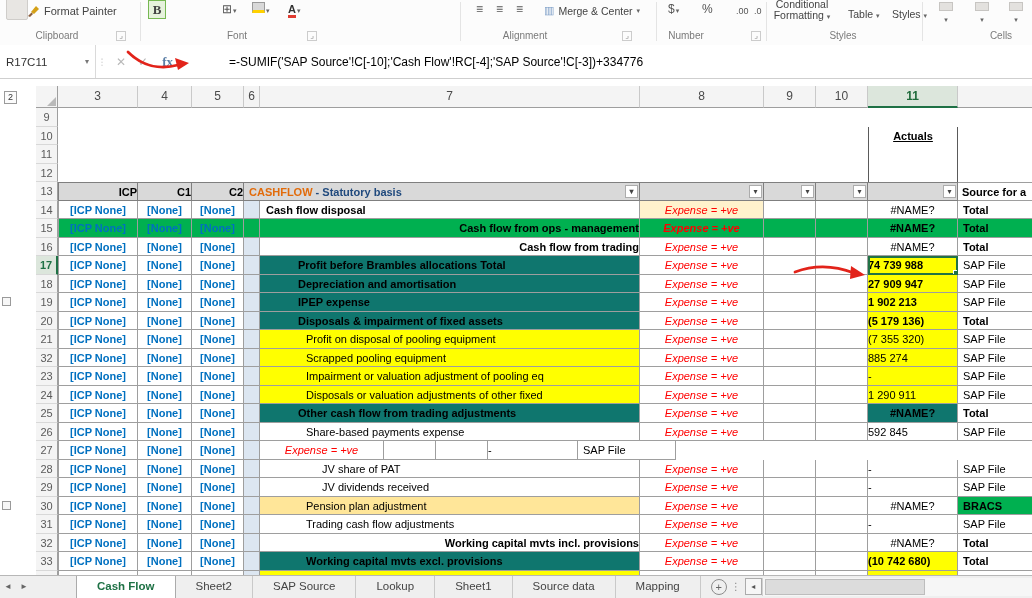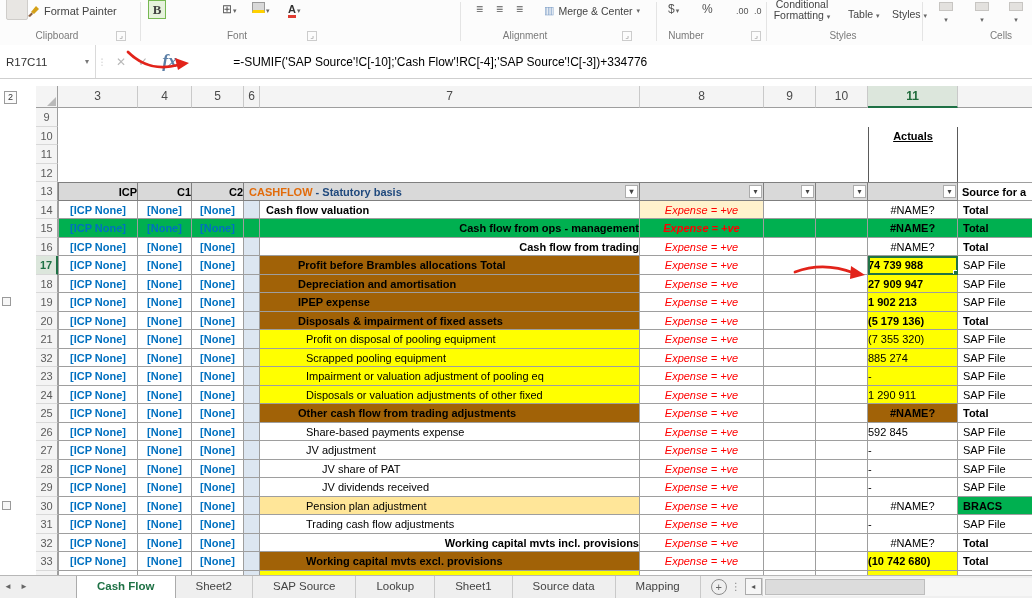--- a/index.html
+++ b/index.html
@@ -28,21 +28,21 @@
   .glabel{position:absolute;top:30px;font-size:10px;color:#7A7A7A;transform:translateX(-50%)}
   .launcher{position:absolute;top:31px;font-size:8px;color:#8A8A8A;border:1px solid #CCC;width:10px;height:10px;line-height:8px;text-align:center;box-sizing:border-box}
   .gsep{position:absolute;top:2px;bottom:4px;width:1px;background:#E4E4E4}
   
   .fbar{position:absolute;top:45px;left:0;width:1032px;height:33px;background:#FFF;border-bottom:1px solid #CFCFCF;display:flex;align-items:center}
   .namebox{width:96px;height:100%;border-right:1px solid #DADADA;display:flex;align-items:center;justify-content:space-between;font-size:11.5px;color:#333;padding-left:6px;box-sizing:border-box}
   .nbcaret{color:#777;font-size:8px;padding-right:6px}
   .fbdots{color:#BBB;font-size:9px;width:12px;text-align:center}
   .fbx{color:#B9B9B9;font-size:12px;margin-left:8px}
   .fbok{color:#B9B9B9;font-size:12px;margin-left:12px}
-  .fbfx{color:#5B7FA6;font-size:18px;font-style:italic;font-family:"Liberation Serif",serif;font-weight:bold;margin-left:14px}
+  .fbfx{color:#5B7FA6;font-size:13px;font-family:"Liberation Serif",serif;font-weight:bold;margin-left:14px}
   .ftext{margin-left:56px;font-size:12px;color:#000;white-space:nowrap;overflow:hidden}
   
   .chrow{position:absolute;top:86px;left:0;height:22px;display:flex;width:1032px}
   .chrow>div{box-sizing:border-box;height:100%;flex:0 0 auto}
   #colheads{display:flex;height:100%}
   #colheads>div{box-sizing:border-box;height:100%;flex:0 0 auto}
   .hc{background:#F4F4F4;border-right:1px solid #C9C9C9;border-bottom:1px solid #9E9E9E;font-size:12px;color:#4A4A4A;text-align:center;line-height:20px}
   .hsel{background:#DCE6DC;color:#1F6B3B;font-weight:bold;border-bottom:2px solid #1E7145}
   .hgut{background:#fff}
   .corner{background:#F4F4F4;border-right:1px solid #9E9E9E;border-bottom:1px solid #9E9E9E;position:relative}
@@ -72,21 +72,21 @@
   .desc{padding-left:6px}.desc.ctr{padding-left:0}
   .l1{padding-left:38px}.l2{padding-left:46px}.l3{padding-left:62px}
   .icp{color:#0070C0;font-weight:bold;text-align:center}
   .exp{color:#FF0000;font-style:italic;text-align:center}
   .val{text-align:left;padding-right:5px}
   .err{text-align:center;padding-right:0}
   .dash{padding-right:16px}
   .src{padding-left:5px}
   .ttl{padding-left:5px}
   .t-orange{color:#E26B0A}.t-blue{color:#1F497D}
-  .bg-gold{background:#a16207}.bg-yellow{background:#FFFF00}.bg-green{background:#00B050}
+  .bg-gold{background:#0f766e}.bg-yellow{background:#FFFF00}.bg-green{background:#00B050}
   .bg-lgold{background:#FFE699}.bg-cream{background:#FFF2CC}.bg-blue{background:#DCE6F1}
   .sel{outline:2px solid #217346;outline-offset:-2px;position:relative;overflow:visible;z-index:3}
   .sel::after{content:"";position:absolute;right:-3px;bottom:-3px;width:5px;height:5px;background:#217346;border:1px solid #FFF}
   
   .tabbar{position:absolute;left:0;top:575px;width:1032px;height:23px;background:#EFEFEF;border-top:1px solid #B7B7B7;display:flex;align-items:stretch;z-index:20;font-size:11.5px;box-sizing:border-box}
   .tnav{width:16px;text-align:center;line-height:22px;color:#666;font-size:8px}
   .tabspacer{width:44px}
   .tabswrap{display:flex}
   .tab{padding:0 20px;line-height:21px;color:#444;border-right:1px solid #C9C9C9}
   .tab.active{background:#FFF;color:#1E7145;font-weight:bold;border-left:1px solid #ABABAB;border-right:1px solid #ABABAB}
@@ -232,21 +232,21 @@
       </div>
       <div class="w12 hd12 b">Source for a</div>
     </div>
     <div class="r">
       <div class="wg gut"></div>
       <div class="wrh rh">14</div>
       <div class="w3 tc first icp">[ICP None]</div>
       <div class="w4 tc icp">[None]</div>
       <div class="w5 tc icp">[None]</div>
       <div class="w6 tc bg-blue"></div>
-      <div class="w7 tc desc b">Cash flow valuation</div>
+      <div class="w7 tc desc b">Cash flow disposal</div>
       <div class="w8 tc exp bg-cream">Expense = +ve</div>
       <div class="w9 tc"></div>
       <div class="w10 tc"></div>
       <div class="w11 tc val err">#NAME?</div>
       <div class="w12 tc src b">Total</div>
     </div>
     <div class="r">
       <div class="wg gut"></div>
       <div class="wrh rh">15</div>
       <div class="w3 tc first icp bg-green">[ICP None]</div>
@@ -416,21 +416,20 @@
       <div class="w11 tc val ">592 845</div>
       <div class="w12 tc src ">SAP File</div>
     </div>
     <div class="r">
       <div class="wg gut"></div>
       <div class="wrh rh">27</div>
       <div class="w3 tc first icp">[ICP None]</div>
       <div class="w4 tc icp">[None]</div>
       <div class="w5 tc icp">[None]</div>
       <div class="w6 tc bg-blue"></div>
-      <div class="w7 tc desc l2">JV adjustment</div>
       <div class="w8 tc exp ">Expense = +ve</div>
       <div class="w9 tc"></div>
       <div class="w10 tc"></div>
       <div class="w11 tc val dash">-</div>
       <div class="w12 tc src ">SAP File</div>
     </div>
     <div class="r">
       <div class="wg gut"></div>
       <div class="wrh rh">28</div>
       <div class="w3 tc first icp">[ICP None]</div>

